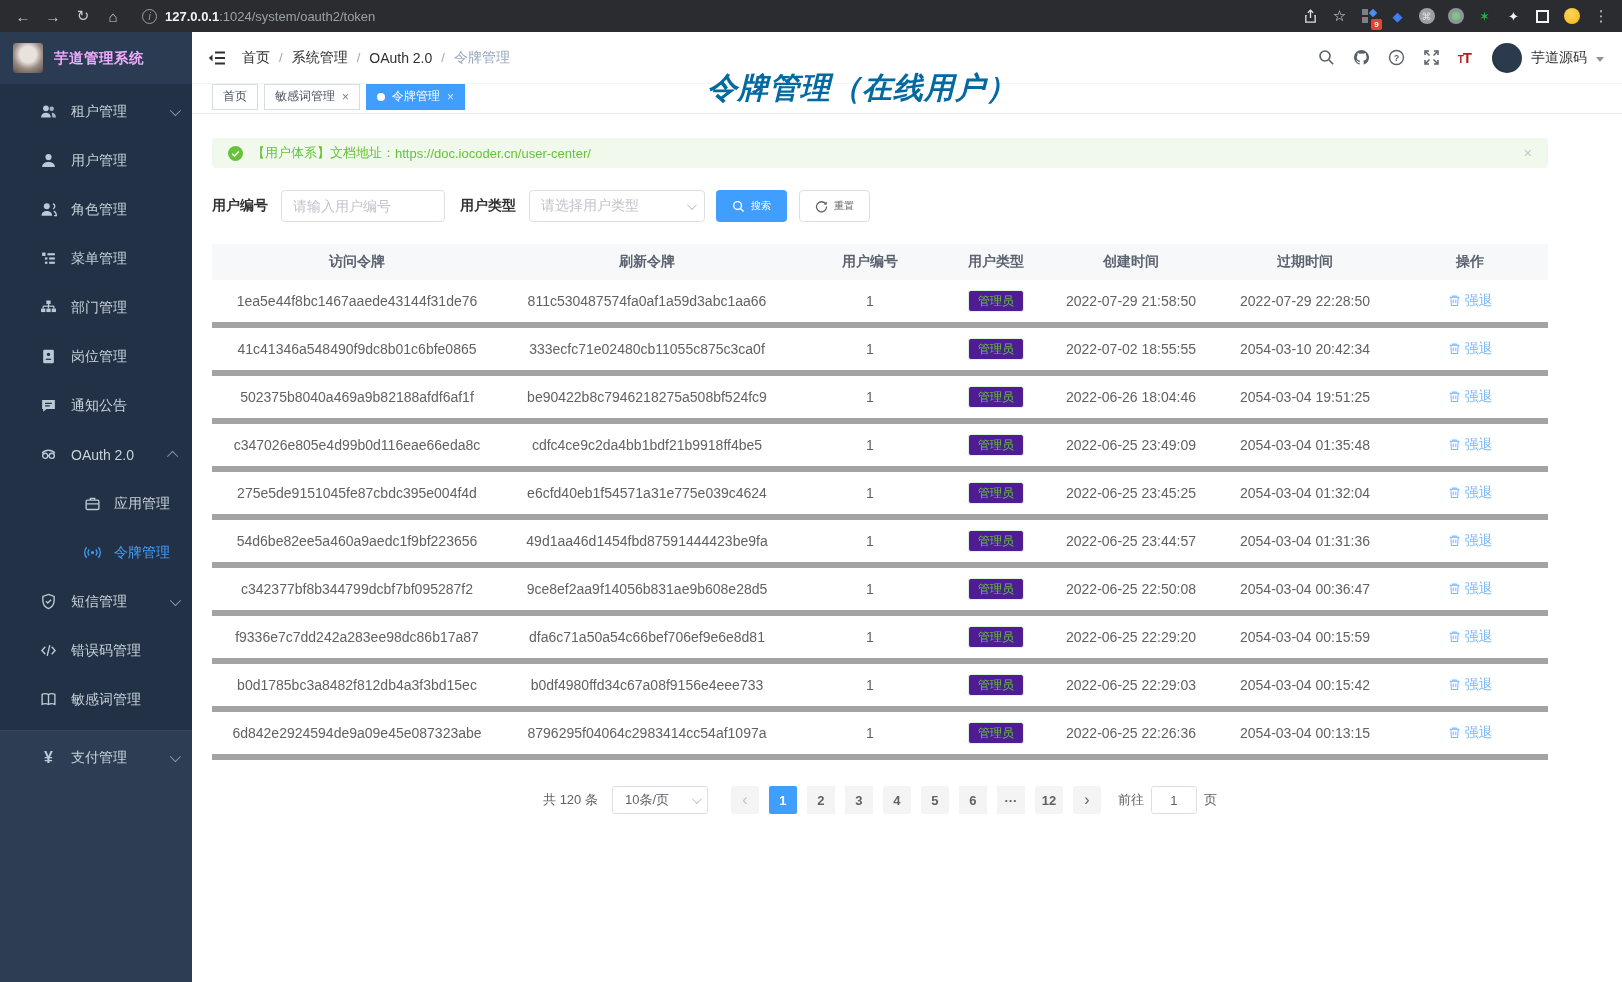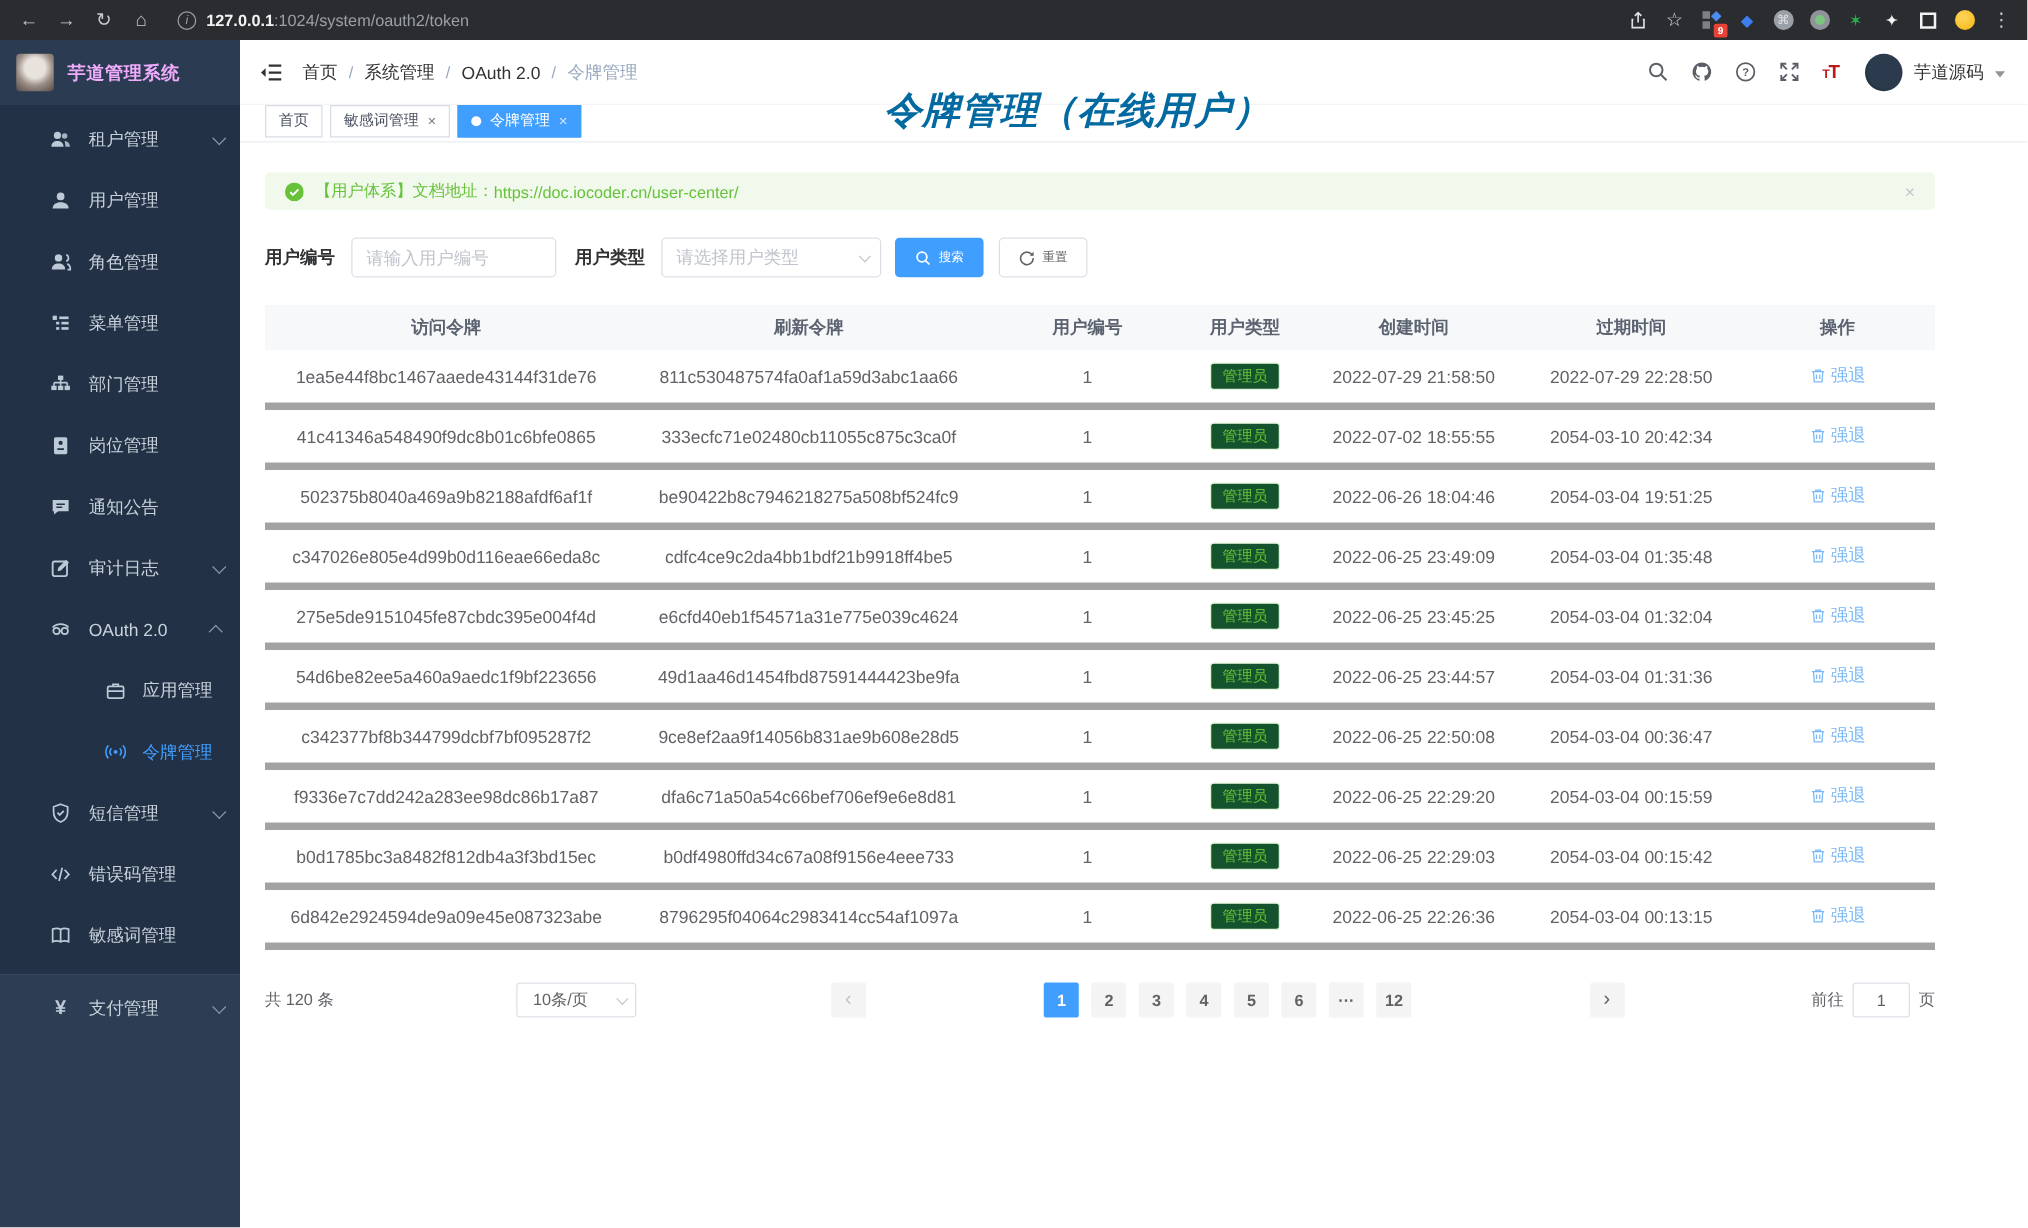--- a/index.html
+++ b/index.html
@@ -82,25 +82,25 @@
 .sel-caret { width:7px; height:7px; border-right:1.4px solid #c0c4cc; border-bottom:1.4px solid #c0c4cc; transform:rotate(45deg) translateY(-2px); }
 .btn { height:32px; border-radius:4px; font-size:10px; display:inline-flex; align-items:center; gap:6px; padding:0 15px; cursor:pointer; border:1px solid transparent; font-family:"Liberation Sans",sans-serif; }
 .btn-primary { background:#409eff; color:#fff; margin-right:12px; }
 .btn-plain { background:#fff; border-color:#dcdfe6; color:#606266; }
 .btn svg { width:13px; height:13px; }
 
 .tbl { margin-top:22px; width:1336px; }
 .t-head,.t-row { display:grid; grid-template-columns:290px 290px 156px 96px 174px 174px 156px; align-items:center; text-align:center; }
 .t-head { height:36px; background:#f7f8fa; font-size:14px; font-weight:700; color:#5c6370; }
 .t-row { height:48px; border-bottom:6px solid #a3a3a3; font-size:14px; color:#606266; }
-.badge { display:inline-block; padding:2px 9px; font-size:12px; color:#67c23a; background:#14532d; border:1px solid #e1f3d8; border-radius:3px; line-height:16px; }
+.badge { display:inline-block; padding:2px 9px; font-size:12px; color:#67c23a; background:#4c1d95; border:1px solid #e1f3d8; border-radius:3px; line-height:16px; }
 .act-link { color:#79b8f7; display:inline-flex; align-items:center; gap:4px; cursor:pointer; font-size:14px; }
 .act-link svg { width:13px; height:13px; }
 
-.pagination { margin-top:26px; display:flex; justify-content:space-between; align-items:center; font-size:13px; color:#606266; padding-bottom:20px; }
+.pagination { margin-top:26px; display:flex; justify-content:center; align-items:center; font-size:13px; color:#606266; padding-bottom:20px; }
 .ptotal { margin-right:14px; }
 .psel { width:96px; height:28px; border:1px solid #dcdfe6; border-radius:3px; display:flex; align-items:center; justify-content:space-between; padding:0 8px 0 12px; color:#606266; margin-right:18px; cursor:pointer; }
 .pbtn { min-width:28px; height:28px; background:#f4f4f5; border-radius:2px; display:inline-flex; align-items:center; justify-content:center; font-weight:700; font-size:13px; color:#606266; margin:0 5px; cursor:pointer; padding:0 4px; }
 .pbtn.active { background:#409eff; color:#fff; cursor:default; }
 .pbtn.navp { background:#f4f4f5; font-size:16px; font-weight:400; }
 .pbtn.disabled { color:#c0c4cc; cursor:default; }
 .goto { display:flex; align-items:center; gap:7px; margin-left:12px; }
 .ginput { width:46px; height:28px; border:1px solid #dcdfe6; border-radius:3px; text-align:center; font-size:13px; color:#606266; outline:none; font-family:"Liberation Sans",sans-serif; }
 
 .annotation { position:absolute; left:707px; top:68px; font-size:30px; font-weight:700; color:#0369a1; letter-spacing:1px; z-index:50; white-space:nowrap;font-style:italic; }
@@ -232,30 +232,20 @@
             <svg viewBox="0 0 16 16">
               <path d="M2 2.8h12v8.4H6.2L3 13.8v-2.6H2z" fill="currentColor"></path>
               <path d="M4.8 6h6.4M4.8 8.3h4.4" stroke="#223145" stroke-width="1.1"></path>
             </svg>
           </span>
           <span class="lbl">通知公告</span>
         </div>
         <div class="mi">
           <span class="ic">
             <svg viewBox="0 0 16 16">
-              <rect x="2" y="3" width="10.8" height="11" rx="1.5" fill="none" stroke="currentColor" stroke-width="1.4"></rect>
-              <path d="M12.2 1.6l2.1 2.1-6.1 6.1-2.5.5.5-2.5z" fill="currentColor"></path>
-            </svg>
-          </span>
-          <span class="lbl">审计日志</span>
-          <span class="arrow"></span>
-        </div>
-        <div class="mi">
-          <span class="ic">
-            <svg viewBox="0 0 16 16">
               <path d="M2 6.6C3.5 4.8 5.7 4 8 4s4.5.8 6 2.6" stroke="currentColor" stroke-width="1.3" fill="none"></path>
               <circle cx="4.9" cy="9.2" r="2.4" fill="none" stroke="currentColor" stroke-width="1.3"></circle>
               <circle cx="11.1" cy="9.2" r="2.4" fill="none" stroke="currentColor" stroke-width="1.3"></circle>
               <path d="M7.3 9.2h1.4" stroke="currentColor" stroke-width="1.3"></path>
             </svg>
           </span>
           <span class="lbl">OAuth 2.0</span>
           <span class="arrow up"></span>
         </div>
         <div class="mi sub">

